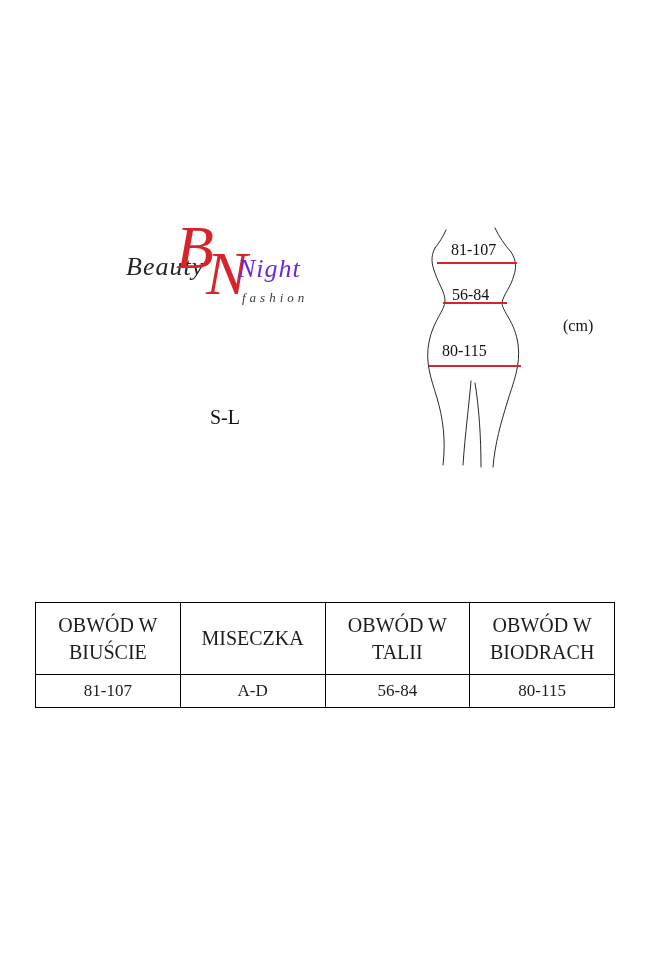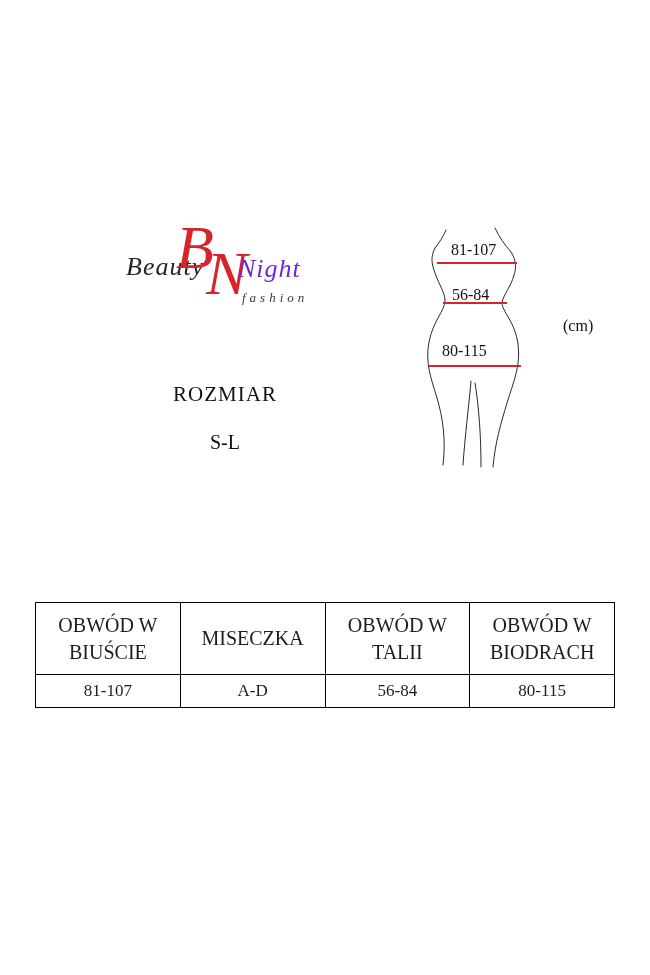--- a/index.html
+++ b/index.html
@@ -140,21 +140,20 @@
 
   <div class="logo">
     <span class="word-left">Beauty</span>
     <span class="mono-b">B</span>
     <span class="mono-n">N</span>
     <span class="word-right">Night</span>
     <span class="subtitle">fashion</span>
   </div>
 
   <div class="size-heading">
-    <div class="title">ROZMIAR</div>
     <div class="value">S-L</div>
   </div>
 
   <div class="figure-wrap">
     <svg width="160" height="265" viewBox="0 0 160 265">
 
       <g fill="none" stroke="#2a2a2a" stroke-width="1" stroke-linecap="round">
         <path d="M 41,15 C 38,22 34,28 30,33"></path>
         <path d="M 90,13 C 94,22 100,30 106,37"></path>
         <path d="M 30,33 C 25,42 27,50 30,58 C 34,70 40,77 40,86 C 40,95 28,106 24,127 C 20,148 26,163 32,183 C 38,203 41,225 38,250"></path>

